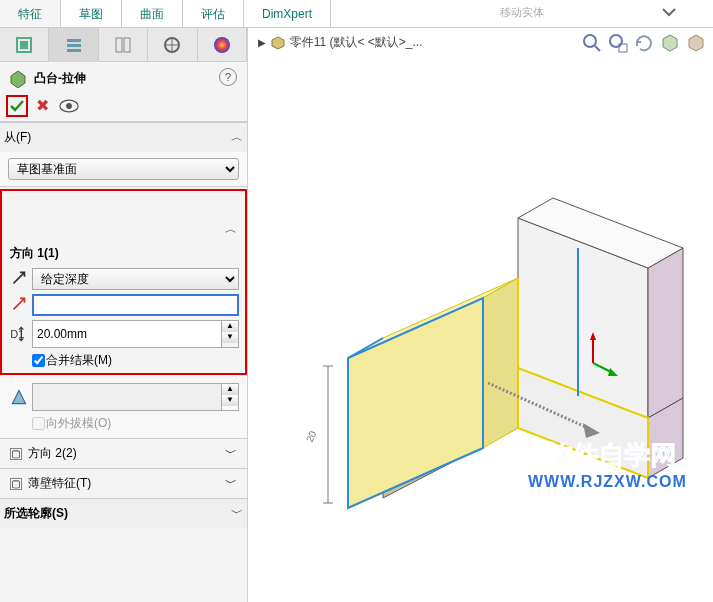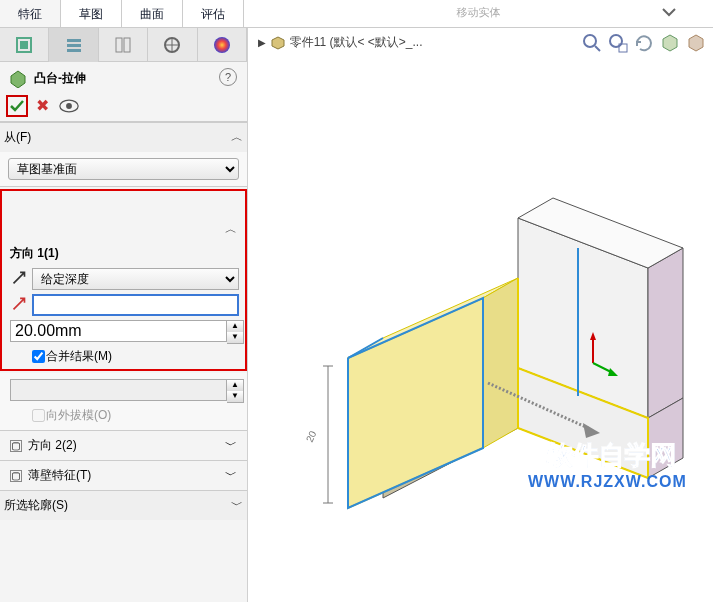--- a/index.html
+++ b/index.html
@@ -1,19 +1,19 @@
 <!DOCTYPE html>
 <html><head>
 <meta charset="utf-8">
 <style>
 * { box-sizing: border-box; margin: 0; padding: 0; font-family: "Microsoft YaHei", sans-serif; }
 body { width: 713px; height: 602px; background: #fff; font-size: 12px; overflow: hidden; position: relative; }
 
 .topbar { display: flex; border-bottom: 1px solid #ccc; height: 28px; position: relative; }
-.topbar .ribbon-tab { padding: 4px 18px; border-right: 1px solid #ccc; cursor: pointer; color: #0f172a; line-height: 20px; }
+.topbar .ribbon-tab { padding: 4px 18px; border-right: 1px solid #ccc; cursor: pointer; color: #0f766e; line-height: 20px; }
 .topbar .ribbon-tab.active { background: #f5f5f5; }
 .topbar .right-controls { position: absolute; right: 8px; top: 2px; display: flex; gap: 6px; }
 .topbar .right-controls .vicon { width: 20px; height: 20px; }
 
 .main { display: flex; height: 574px; }
 .left-panel { width: 248px; border-right: 1px solid #d0d0d0; background: #f4f4f4; display: flex; flex-direction: column; }
 .pm-tabs { display: flex; border-bottom: 1px solid #ccc; background: #e8e8e8; height: 34px; }
 .pm-tab { flex: 1; display: flex; align-items: center; justify-content: center; border-right: 1px solid #ccc; cursor: pointer; height: 34px; }
 .pm-tab.active { background: #d8d8d8; }
 .pm-tab svg, .pm-tab .tabglyph { width: 20px; height: 20px; }
@@ -34,21 +34,21 @@
 
 .dropdown { display: flex; align-items: center; }
 .dropdown select { flex: 1; height: 22px; background: linear-gradient(#fcfcfc, #e8e8e8); border: 1px solid #aaa; border-radius: 3px; padding: 0 4px; font-size: 12px; }
 .icon-left { width: 22px; height: 22px; display: inline-flex; align-items: center; justify-content: center; margin-right: 2px; }
 
 .redbox { border: 2px solid #d00; padding: 4px 6px; margin: 2px 0; }
 .row { display: flex; align-items: center; margin: 4px 0; }
 .text-input { flex: 1; height: 22px; border: 1px solid #aaa; padding: 0 4px; font-size: 12px; background: #fff; }
 .text-input.blue-sel { border: 2px solid #3a78d6; }
 .spinner { flex: 1; display: flex; }
-.spinner input { flex: 1; height: 22px; border: 1px solid #aaa; padding: 0 4px; font-size: 16px; }
+.spinner input { flex: 1; height: 28px; border: 1px solid #aaa; padding: 0 4px; font-size: 12px; }
 .spinner .spins { display: flex; flex-direction: column; border: 1px solid #aaa; border-left: 0; }
 .spinner .spins div { width: 16px; height: 11px; line-height: 9px; text-align: center; font-size: 8px; background: linear-gradient(#fff,#ddd); cursor: pointer; }
 label.cb { display: flex; align-items: center; gap: 1px; margin: 4px 0 0 24px; }
 label.cb input { width: 13px; height: 13px; }
 
 .collapsed-sec { display: flex; align-items: center; padding: 6px 10px; border-top: 1px solid #ccc; gap: 6px; cursor: pointer; }
 .collapsed-sec .plus { width: 12px; height: 12px; border: 1px solid #888; text-align: center; line-height: 10px; font-size: 10px; }
 
 .viewport { flex: 1; position: relative; background: #fff; }
 .crumb { position: absolute; top: 6px; left: 10px; display: flex; align-items: center; gap: 4px; color: #444; font-size: 12px; }
@@ -61,20 +61,21 @@
 .watermark .wm2 { font-size: 16px; font-weight: bold; color: #2e73d8; letter-spacing: 1px; }
 </style>
 </head>
 <body>
 
 <div class="topbar">
   <div class="ribbon-tab active">特征</div>
   <div class="ribbon-tab">草图</div>
   <div class="ribbon-tab">曲面</div>
   <div class="ribbon-tab">评估</div>
+  <div class="ribbon-tab">DimXpert</div>
   <div style="flex:1;text-align:center;color:#aaa;font-size:11px;padding-top:5px;">移动实体</div>
   <div class="right-controls">
     <span class="vicon"><svg viewBox="0 0 20 20">
           <path d="M4 7l6 6 6-6" fill="none" stroke="#666" stroke-width="2"></path>
         </svg></span>
     <span class="vicon"></span>
   </div>
 </div>
 
 <div class="main">
@@ -227,21 +228,21 @@
       <span>方向 2(2)</span>
       <span style="margin-left:auto;" class="chev">﹀</span>
     </div>
     <div class="collapsed-sec">
       <span class="plus">▢</span>
       <span>薄壁特征(T)</span>
       <span style="margin-left:auto;" class="chev">﹀</span>
     </div>
     <div class="section">
       <div class="section-header">
-        <span style="font-weight:normal;">所选轮廓(S)</span>
+        <span style="font-weight:bold;">所选轮廓(S)</span>
         <span class="chev">﹀</span>
       </div>
     </div>
   </div>
 
   <div class="viewport">
     <div class="crumb">
       <span class="arrow">▶</span>
       <svg width="16" height="16" viewBox="0 0 16 16">
           <path d="M2 5l6-3 6 3v6l-6 3-6-3z" fill="#d8c37a" stroke="#8a7a3a"></path>

